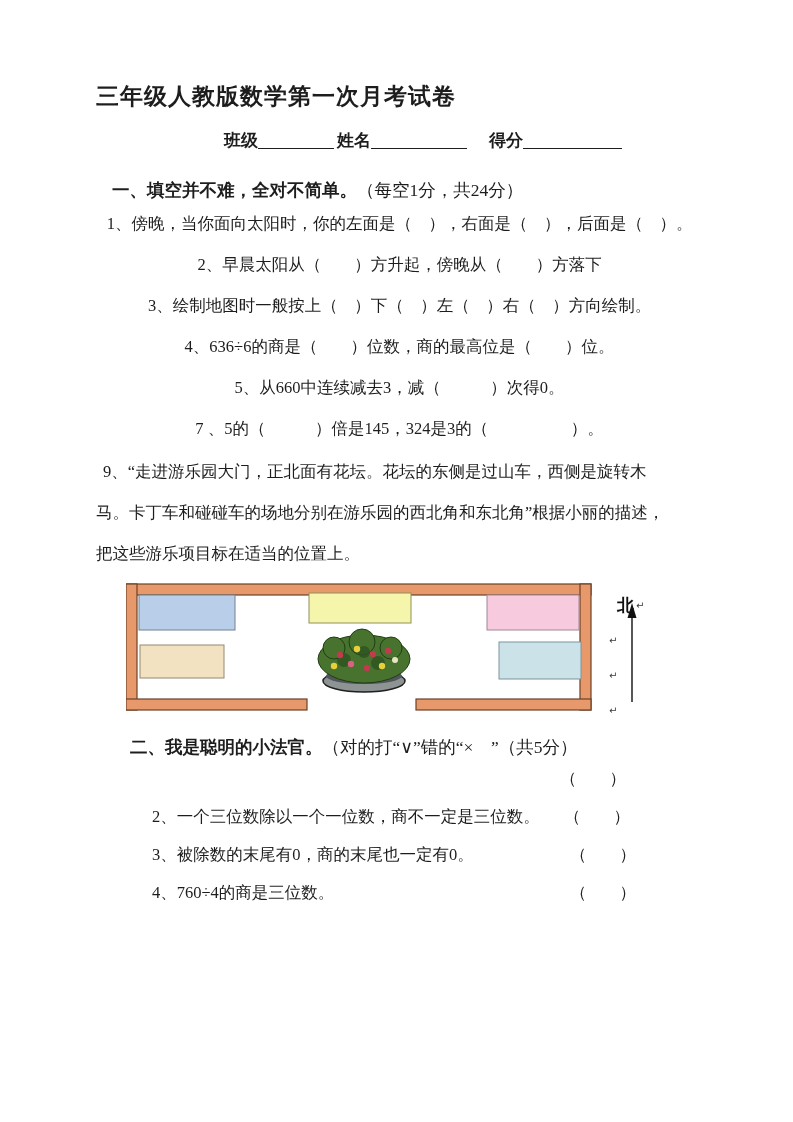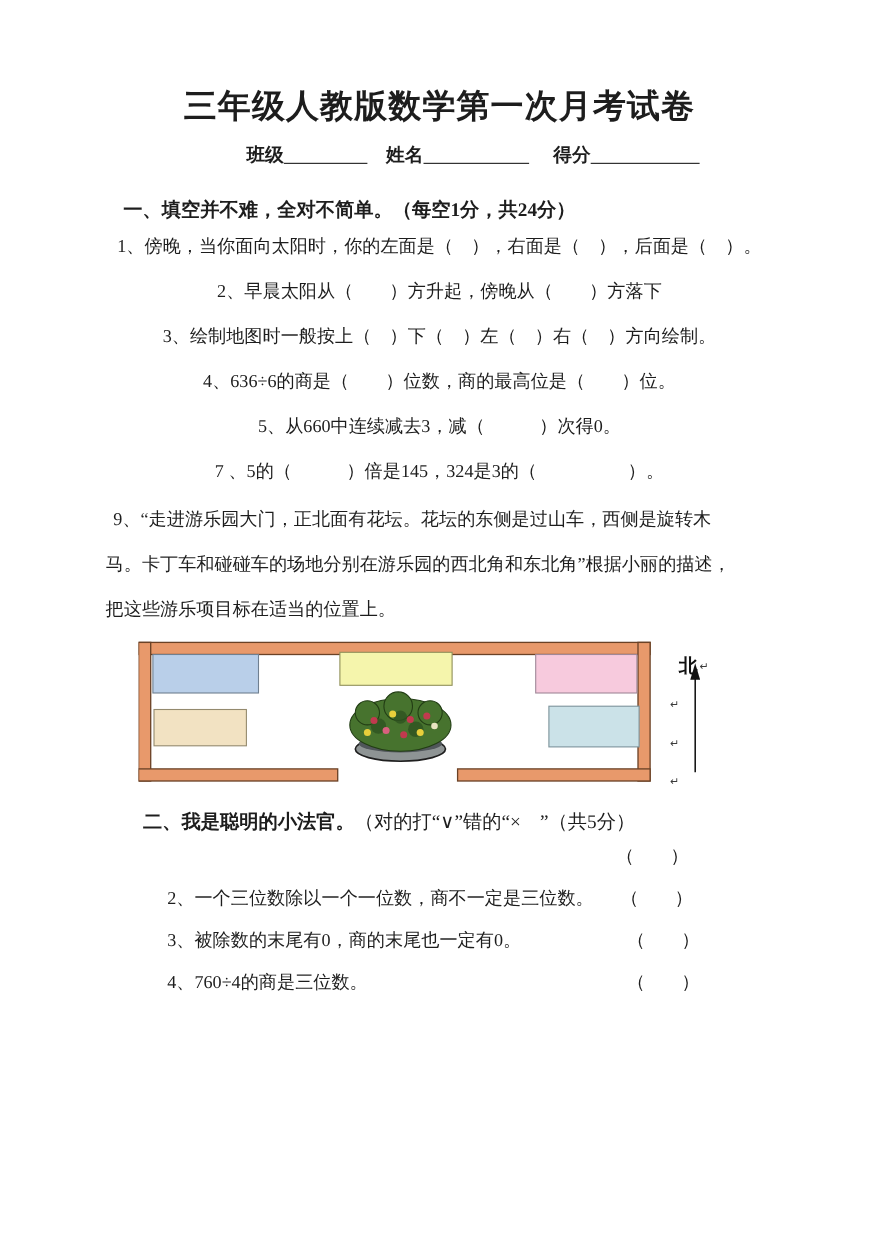--- a/index.html
+++ b/index.html
@@ -2,30 +2,30 @@
 <html><head>
 <meta charset="utf-8">
 <style>
   html,body{margin:0;padding:0;background:#e8e8e8;}
   .page{
     width:793px;height:1122px;margin:0 auto;background:#ffffff;
     font-family:"Liberation Serif","DejaVu Serif",serif;color:#1d1d1d;
     position:relative;overflow:hidden;box-sizing:border-box;
     padding:82px 90px 0 96px;
   }
-  .title{font-size:30px;font-weight:bold;text-align:center;margin:0;line-height:30px;letter-spacing:1px;font-family:Liberation Serif, serif;}
+  .title{font-size:23px;font-weight:bold;text-align:left;margin:0;line-height:30px;letter-spacing:1px;font-family:Liberation Serif, serif;}
   .student-row{margin:17px 0 0 128px;font-size:17px;font-weight:bold;line-height:24px;white-space:nowrap;}
   .student-field{display:inline-block;}
-  .student-field.f2{margin-left:17px;}
+  .student-field.f2{margin-left:3px;}
   .student-field.f3{margin-left:22px;}
   .blank{display:inline-block;border-bottom:1.5px solid #1d1d1d;height:16px;vertical-align:-3px;}
   .b1{width:76px}.b2{width:96px}.b3{width:99px}
   .sec-heading{margin:24px 0 0 16px;font-size:17.5px;line-height:26px;white-space:nowrap;}
   .sec-heading .bold{font-weight:bold;}
-  .sec-heading .note{font-weight:bold;}
+  .sec-heading .note{font-weight:normal;}
   .q{font-size:16.5px;line-height:41px;height:41px;margin:0;white-space:nowrap;text-align:center;}
   .q10{font-size:16.5px;line-height:41px;margin:2px 0 0 0;width:580px;text-indent:7px;}
   .figure-svg{display:block;margin:6px 0 0 30px;}
   .north-txt{font-size:17px;font-weight:bold;fill:#111;font-family:"Liberation Serif","DejaVu Serif",serif;}
   .pilcrow{font-size:10px;fill:#3a3a3a;font-family:"DejaVu Sans",sans-serif;}
   .sec2-heading{margin:6px 0 0 34px;font-size:17.5px;line-height:26px;white-space:nowrap;}
   .sec2-heading .bold{font-weight:bold;}
   .judge-row{position:relative;font-size:16.5px;line-height:38px;height:38px;padding-left:56px;white-space:nowrap;}
   .judge-row.r1{padding-left:60px;}
   .judge-slot{position:absolute;top:0;left:468px;}

